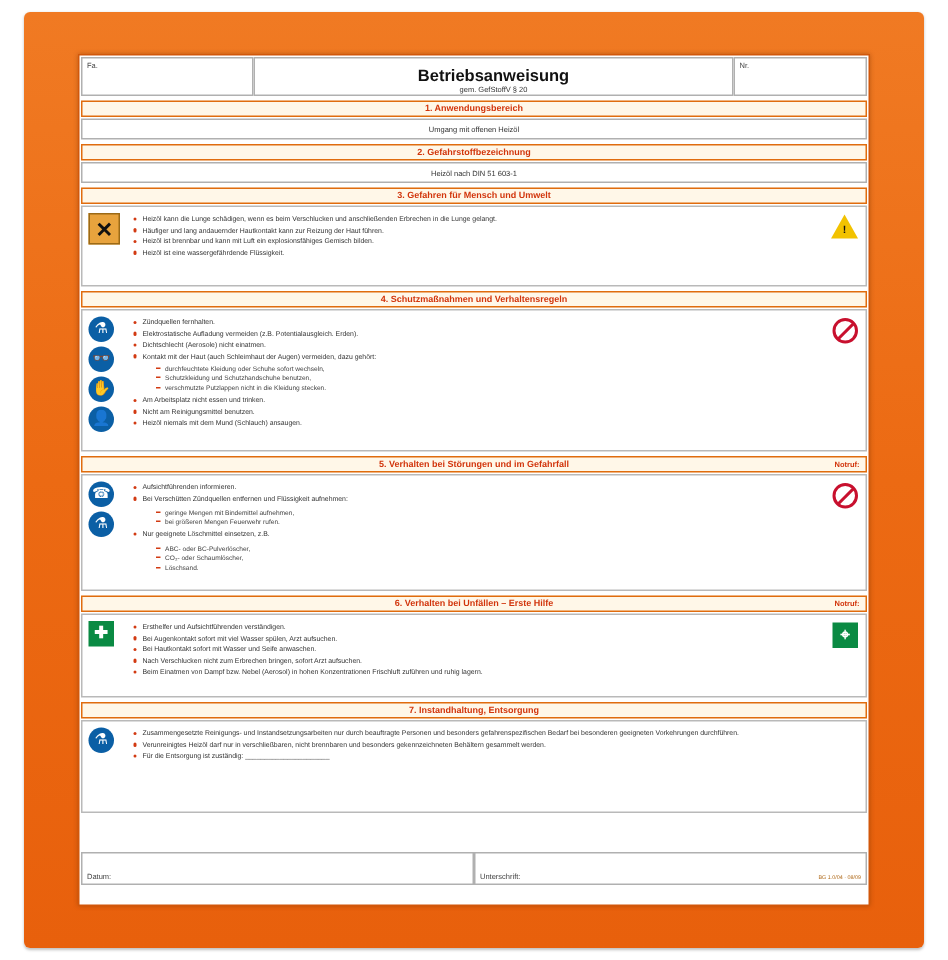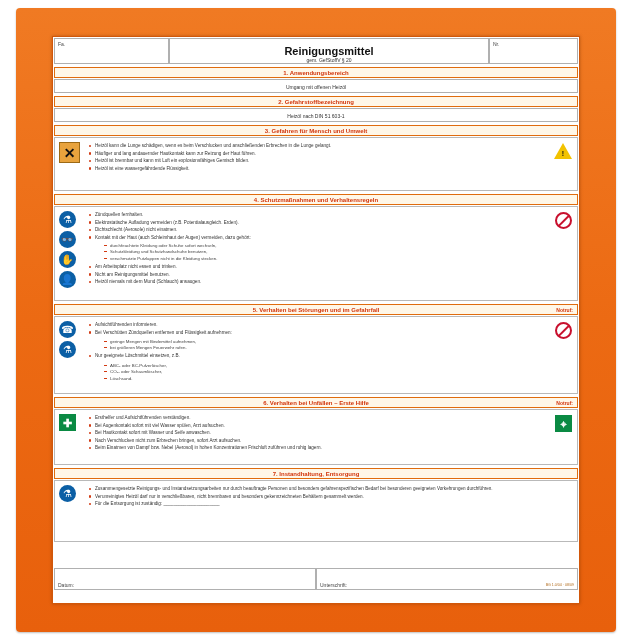--- a/index.html
+++ b/index.html
@@ -70,21 +70,21 @@
 
 <div class="frame">
   <div class="inner-bevel"></div>
 
   <div class="sheet">
 
     <div class="box" style="left:0;top:0;width:115px;height:26px;">
       <div class="cell-label">Fa.</div>
     </div>
     <div class="box" style="left:115px;top:0;width:320px;height:26px;">
-      <div class="title-main" style="margin-top:6px;">Reinigungsmittel</div>
+      <div class="title-main" style="margin-top:6px;">Betriebsanweisung</div>
       <div class="title-sub">gem. GefStoffV § 20</div>
     </div>
     <div class="box" style="left:435px;top:0;width:89px;height:26px;">
       <div class="cell-label">Nr.</div>
     </div>
 
     <div class="hdr" style="left:0;top:29px;width:524px;height:11px;">1. Anwendungsbereich</div>
     <div class="box" style="left:0;top:41px;width:524px;height:14px;">
       <div class="center-txt" style="margin-top:4px;">Umgang mit offenen Heizöl</div>
     </div>

